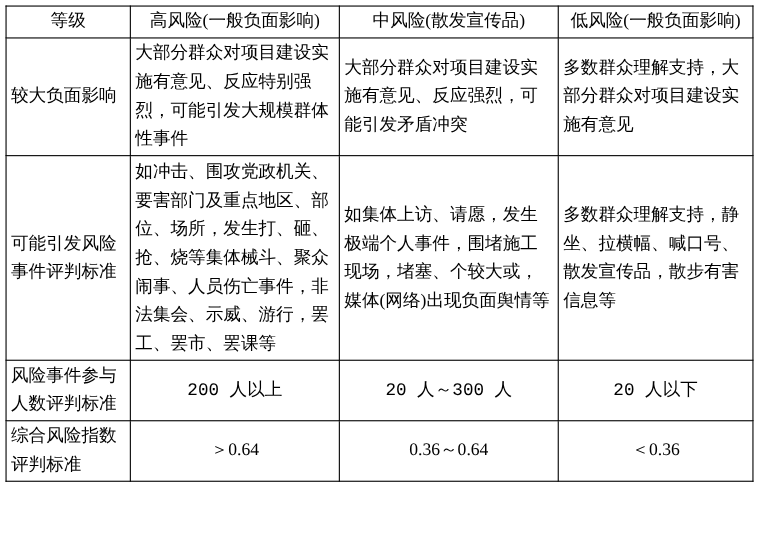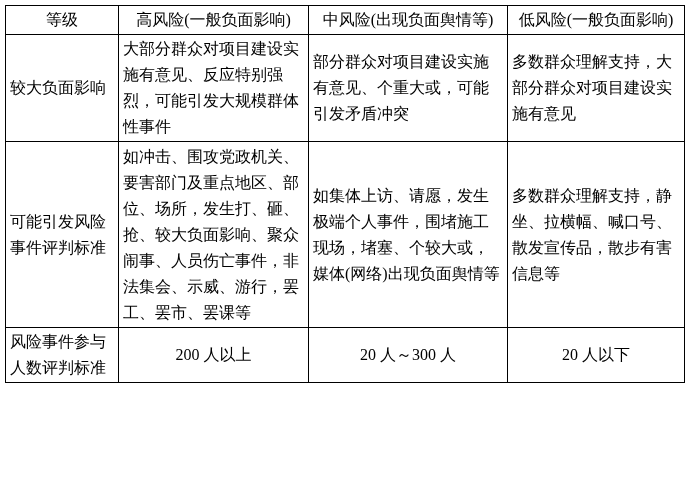--- a/index.html
+++ b/index.html
@@ -32,54 +32,60 @@
     overflow: hidden;
   }
   .doc-table th { text-align: center; padding: 1px 2px; }
   .col-level  { width: 113px; }
   .col-high   { width: 190px; }
   .col-medium { width: 199px; }
   .col-low    { width: 177px; }
   tr.r-header { height: 28px; }
   tr.r0 { height: 105px; }
   tr.r1 { height: 186px; }
-  tr.r2 { height: 53px; }
+  tr.r2 { height: 53px; font-family: Liberation Mono, monospace; }
   tr.r3 { height: 52px; }
   tr.r4 { height: 54px; }
   td.center { text-align: center; }
 </style>
 </head>
 <body>
 
 <table class="doc-table">
   <colgroup>
     <col class="col-level">
     <col class="col-high">
     <col class="col-medium">
     <col class="col-low">
   </colgroup>
   <tbody>
     <tr class="r-header">
       <th>等级</th>
       <th>高风险(一般负面影响)</th>
-      <th>中风险(出现负面舆情等)</th>
+      <th>中风险(散发宣传品)</th>
       <th>低风险(一般负面影响)</th>
     </tr>
     <tr class="r0">
       <td>较大负面影响</td>
       <td>大部分群众对项目建设实施有意见、反应特别强烈，可能引发大规模群体性事件</td>
-      <td>部分群众对项目建设实施有意见、个重大或，可能引发矛盾冲突</td>
+      <td>大部分群众对项目建设实施有意见、反应强烈，可能引发矛盾冲突</td>
       <td>多数群众理解支持，大部分群众对项目建设实施有意见</td>
     </tr>
     <tr class="r1">
       <td>可能引发风险事件评判标准</td>
-      <td>如冲击、围攻党政机关、要害部门及重点地区、部位、场所，发生打、砸、抢、较大负面影响、聚众闹事、人员伤亡事件，非法集会、示威、游行，罢工、罢市、罢课等</td>
+      <td>如冲击、围攻党政机关、要害部门及重点地区、部位、场所，发生打、砸、抢、烧等集体械斗、聚众闹事、人员伤亡事件，非法集会、示威、游行，罢工、罢市、罢课等</td>
       <td>如集体上访、请愿，发生极端个人事件，围堵施工现场，堵塞、个较大或，媒体(网络)出现负面舆情等</td>
       <td>多数群众理解支持，静坐、拉横幅、喊口号、散发宣传品，散步有害信息等</td>
     </tr>
     <tr class="r2">
       <td>风险事件参与人数评判标准</td>
       <td class="center">200 人以上</td>
       <td class="center">20 人～300 人</td>
       <td class="center">20 人以下</td>
     </tr>
+    <tr class="r4">
+      <td>综合风险指数评判标准</td>
+      <td class="center">＞0.64</td>
+      <td class="center">0.36～0.64</td>
+      <td class="center">＜0.36</td>
+    </tr>
   </tbody>
 </table>
 
 </body></html>

